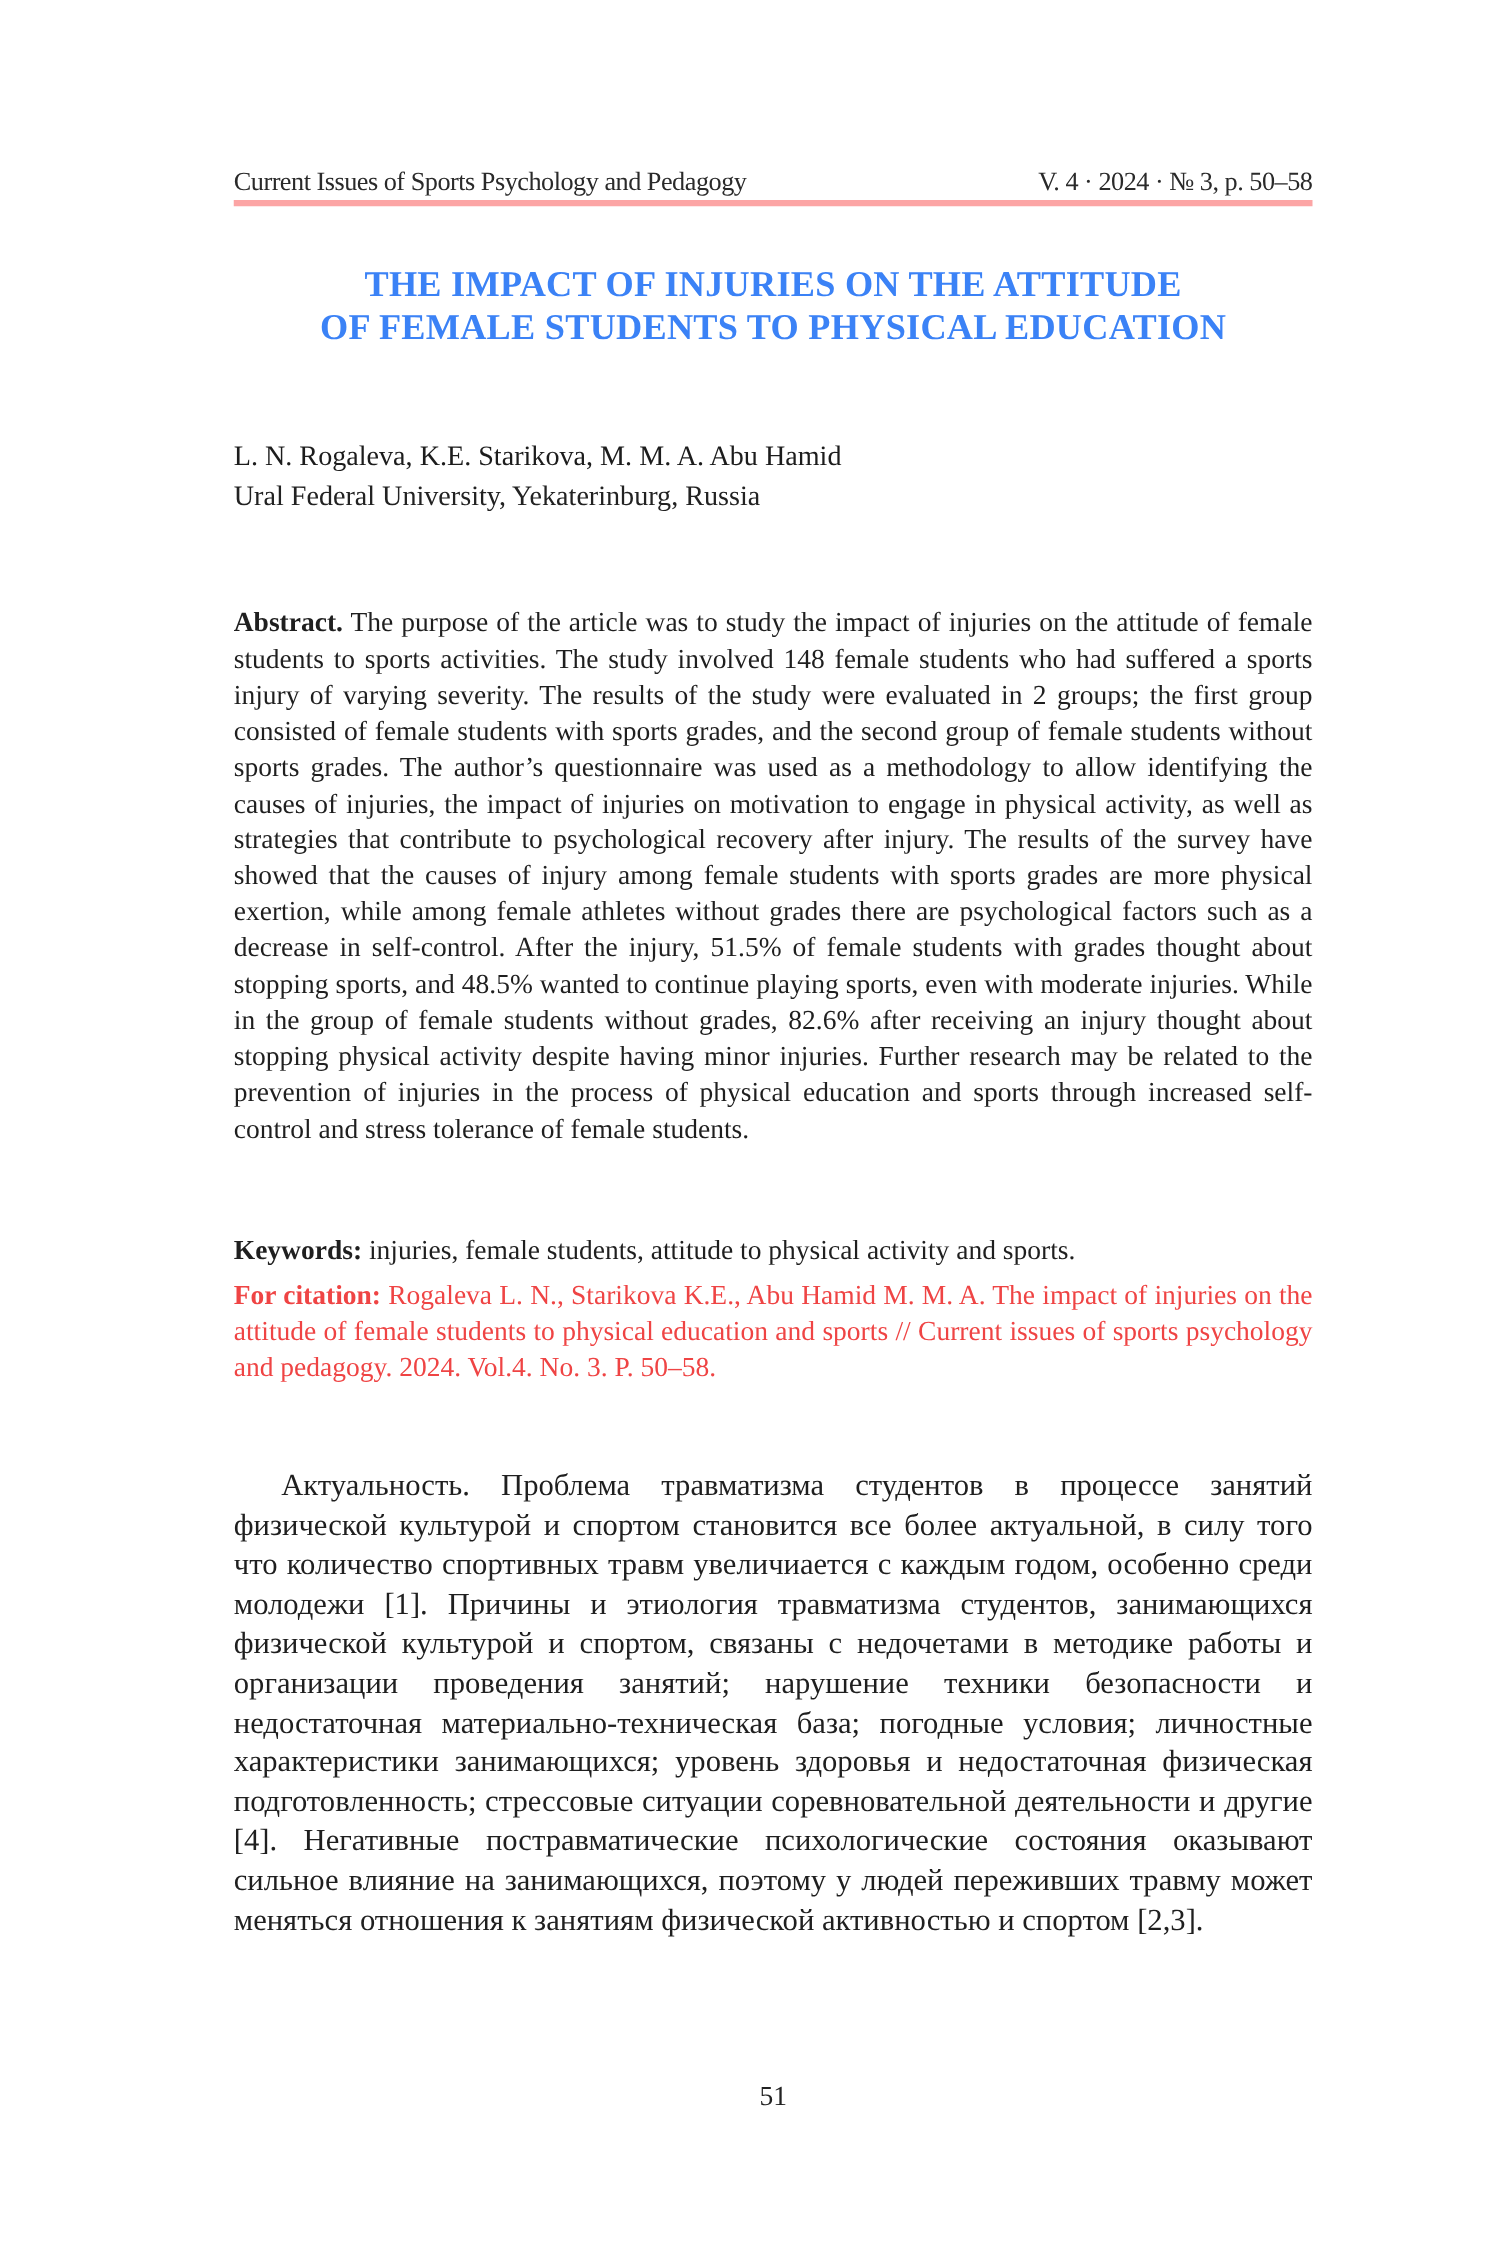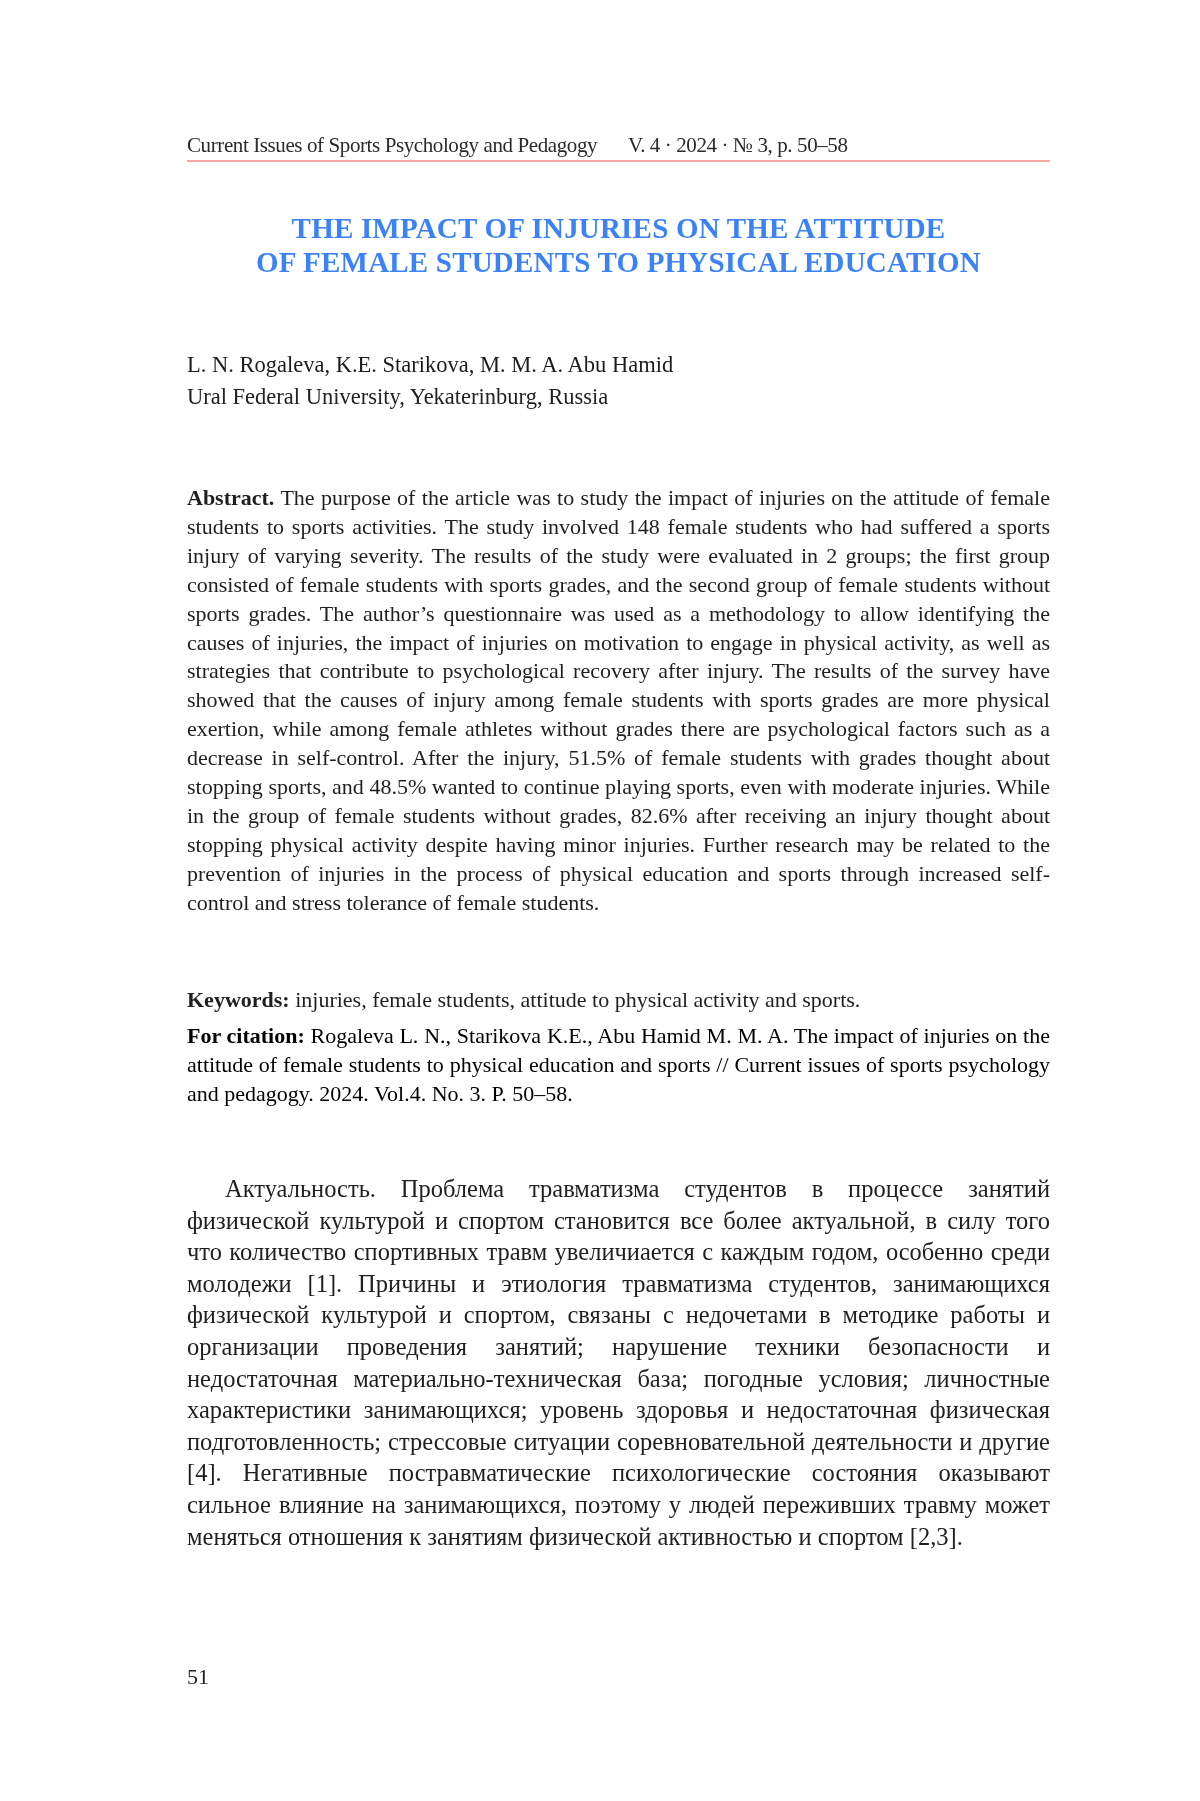--- a/index.html
+++ b/index.html
@@ -1,23 +1,23 @@
 <!DOCTYPE html>
 <html><head>
 <meta charset="utf-8">
 <style>
   html, body { margin: 0; padding: 0; background: #ffffff; }
   body { width: 1200px; height: 1801px; position: relative; overflow: hidden; color: #1e1e1e; }
   .page { position: absolute; left: 187px; top: 0; width: 863px; }
   .serif { font-family: "Liberation Serif", "DejaVu Serif", serif; }
   .running-head {
     position: absolute; top: 126px; left: 0; width: 863px; height: 32px;
-    display: flex; align-items: flex-end;
+    display: flex; justify-content: space-between; align-items: flex-end;
     font-size: 21px; color: #2a2a2a; letter-spacing: -0.4px;
-    border-bottom: 2px solid #fca5a5; padding-bottom: 2px; gap: 31px;
+    border-bottom: 5px solid #fca5a5; padding-bottom: 2px; gap: 31px;
   }
   .title {
     position: absolute; top: 211px; left: 0; width: 863px; text-align: center;
     font-weight: bold; font-size: 29px; line-height: 34px; color: #3b82f6; letter-spacing: 0.2px;
   }
   .title div { white-space: nowrap; }
   .authors {
     position: absolute; top: 352px; left: 0; font-weight: normal; font-size: 22.5px; color: #1c1c1c;
   }
   .affiliation {
@@ -26,30 +26,30 @@
   .abstract {
     position: absolute; top: 484px; left: 0; width: 863px;
     font-size: 22px; line-height: 28.9px; text-align: justify; color: #1f1f1f;
   }
   .abstract .lead { font-weight: bold; }
   .keywords {
     position: absolute; top: 986px; left: 0; width: 863px; font-size: 22px; line-height: 28px; color: #1f1f1f;
   }
   .citation {
     position: absolute; top: 1021px; left: 0; width: 863px;
-    font-size: 22px; line-height: 29px; text-align: justify; color: #000000;
+    font-size: 22px; line-height: 29px; text-align: justify; color: #ef4444;
   }
   .lbl { font-weight: bold; }
   .body-text {
     position: absolute; top: 1173px; left: 0; width: 863px;
     font-size: 24.5px; line-height: 31.6px; text-align: justify; text-indent: 38px; color: #1f1f1f;
     hyphens: manual;
   }
   .page-number {
-    position: absolute; top: 1664px; left: 0; width: 863px; text-align: left; font-size: 22px; color: #222;
+    position: absolute; top: 1664px; left: 0; width: 863px; text-align: center; font-size: 22px; color: #222;
   }
 </style>
 </head>
 <body>
 
 <div class="page serif">
 
   <div class="running-head">
     <span>Current Issues of Sports Psychology and Pedagogy</span>
     <span>V. 4 · 2024 · № 3, p. 50–58</span>

